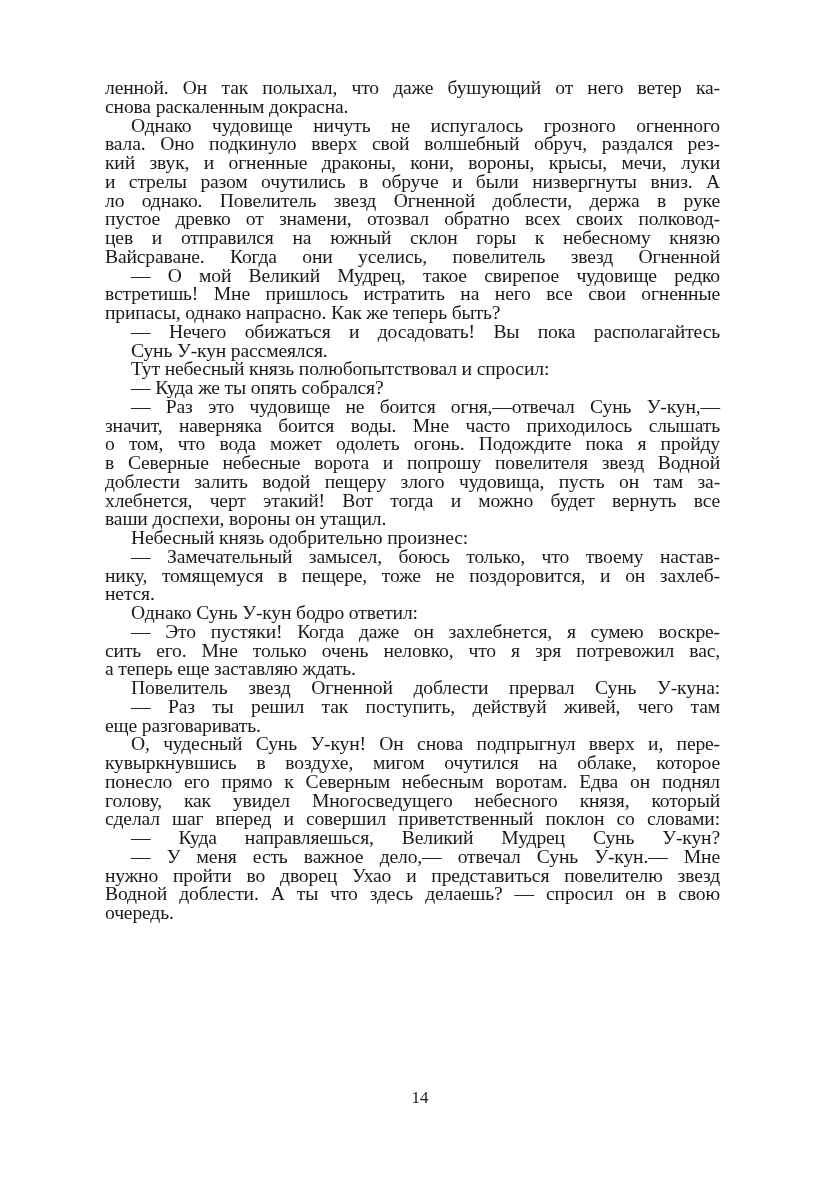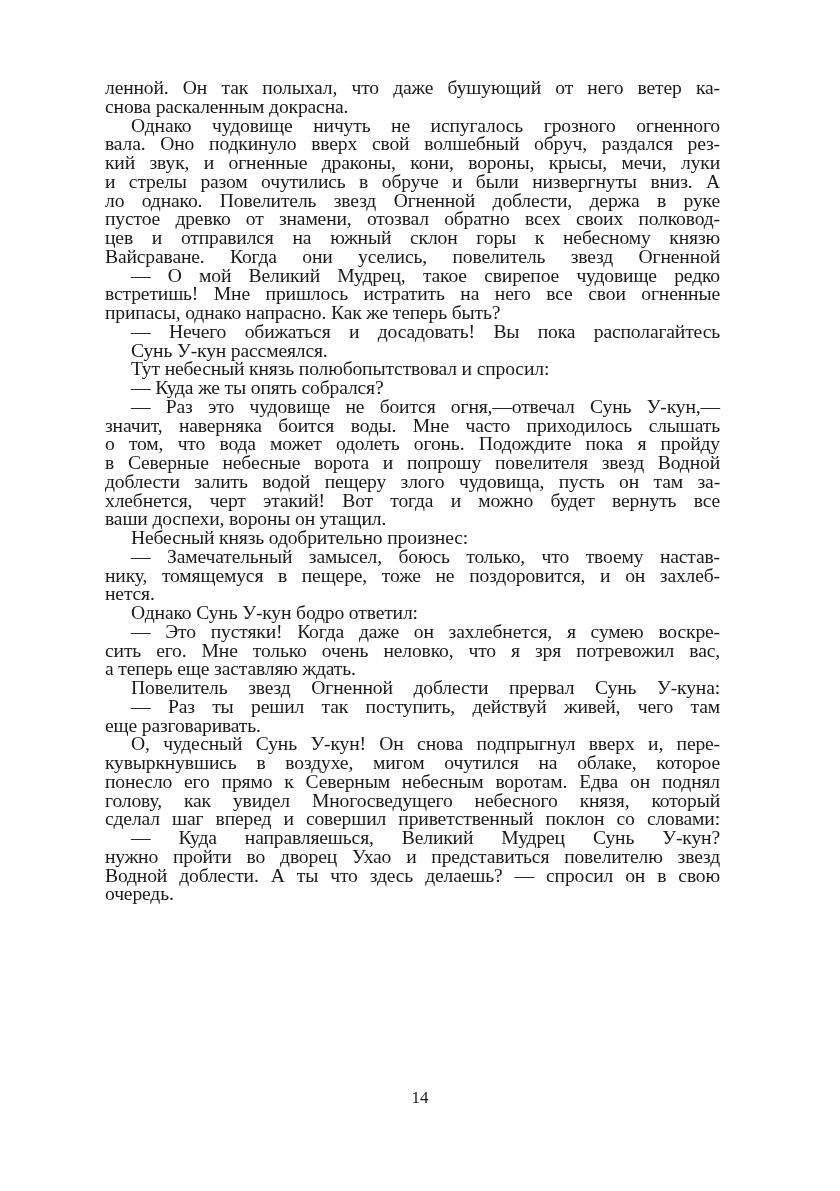--- a/index.html
+++ b/index.html
@@ -73,17 +73,18 @@
     <span class="line last">а теперь еще заставляю ждать.</span>
     <span class="line indent">Повелитель звезд Огненной доблести прервал Сунь У-куна:</span>
     <span class="line indent">— Раз ты решил так поступить, действуй живей, чего там</span>
     <span class="line last">еще разговаривать.</span>
     <span class="line indent">О, чудесный Сунь У-кун! Он снова подпрыгнул вверх и, пере-</span>
     <span class="line">кувыркнувшись в воздухе, мигом очутился на облаке, которое</span>
     <span class="line">понесло его прямо к Северным небесным воротам. Едва он поднял</span>
     <span class="line">голову, как увидел Многосведущего небесного князя, который</span>
     <span class="line">сделал шаг вперед и совершил приветственный поклон со словами:</span>
     <span class="line indent">— Куда направляешься, Великий Мудрец Сунь У-кун?</span>
+    <span class="line indent">— У меня есть важное дело,— отвечал Сунь У-кун.— Мне</span>
     <span class="line">нужно пройти во дворец Ухао и представиться повелителю звезд</span>
     <span class="line">Водной доблести. А ты что здесь делаешь? — спросил он в свою</span>
     <span class="line last">очередь.</span>
   </div>
 <div class="page-number">14</div>
 
 </body></html>

